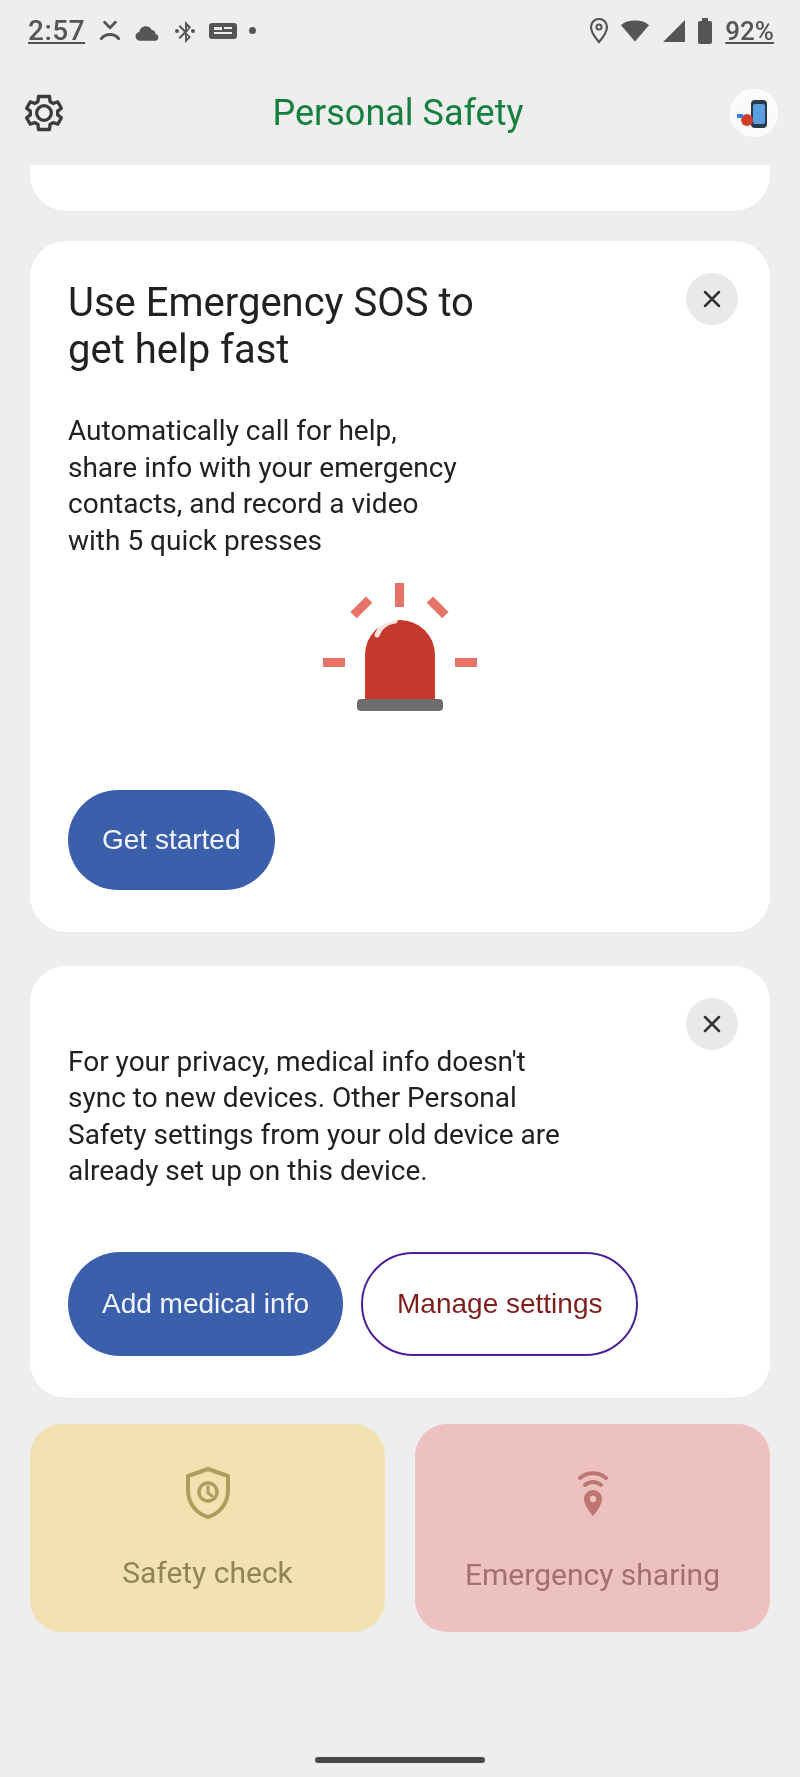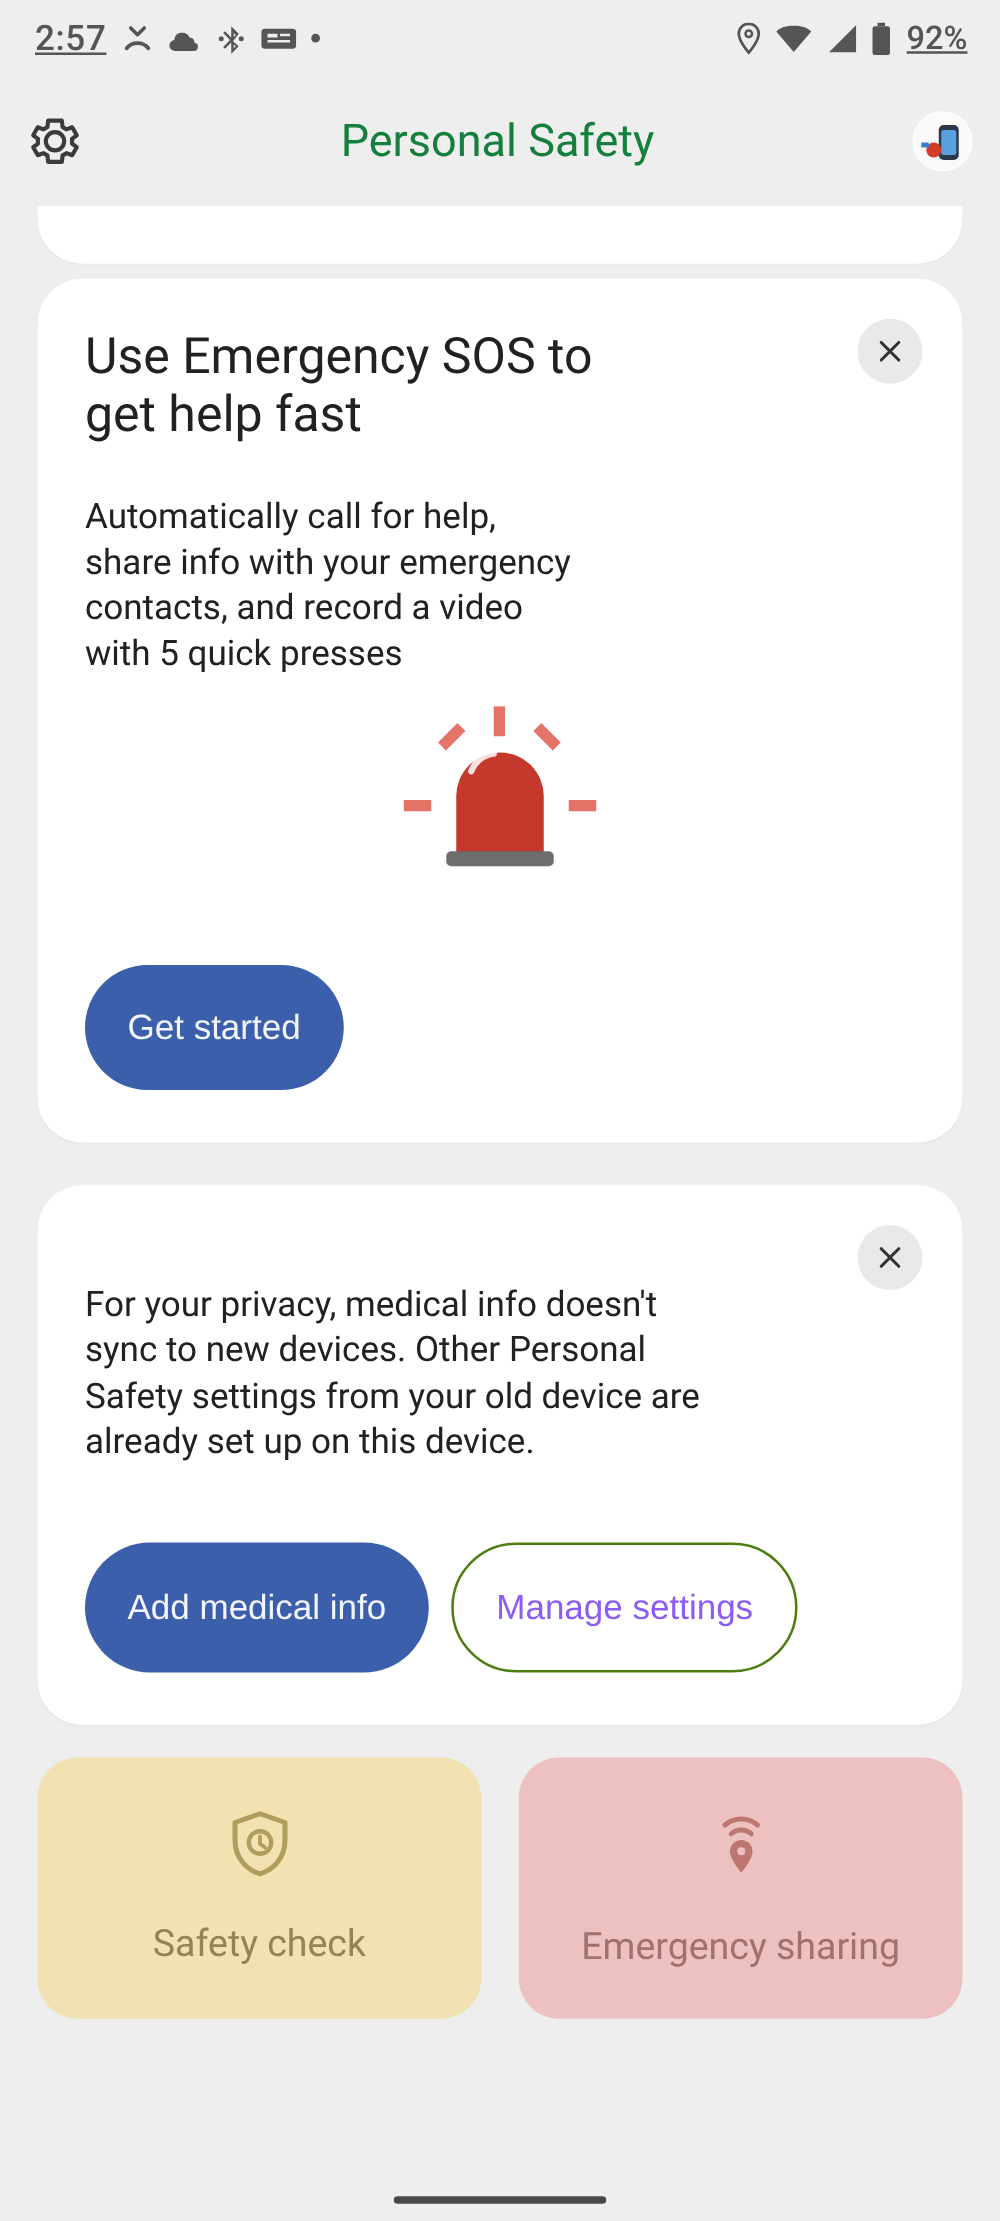--- a/index.html
+++ b/index.html
@@ -56,21 +56,21 @@
   .stub-card {
     height: 46px;
     background: #fff;
     border-radius: 0 0 36px 36px;
     box-shadow: 0 1px 2px rgba(0,0,0,.03);
   }
 
   .card {
     background: #fff;
     border-radius: 36px;
-    margin-top: 12px;
+    margin-top: 30px;
     padding: 38px 38px 42px 38px;
     position: relative;
     box-shadow: 0 1px 2px rgba(0,0,0,.03);
   }
   .card-title {
     font-size: 40px;
     line-height: 1.18;
     color: #202124;
     max-width: 430px;
     font-weight: 400;
@@ -101,21 +101,21 @@
     border-radius: 999px;
     font-size: 28px;
     padding: 36px 34px;
     font-weight: 500;
     border: none;
     cursor: pointer;
     line-height: 1;
   }
   .btn-primary { background: #3b5fab; color: #f2f5ff; }
   .btn-outline {
-    background: #fff; color: #8b5cf6; border: 2px solid #4d7c0f;
+    background: #fff; color: #7f1d1d; border: 2px solid #4c1d95;
   }
 
   
   .tiles {
     display: flex;
     gap: 30px;
     margin-top: 26px;
   }
   .tile {
     flex: 1;

